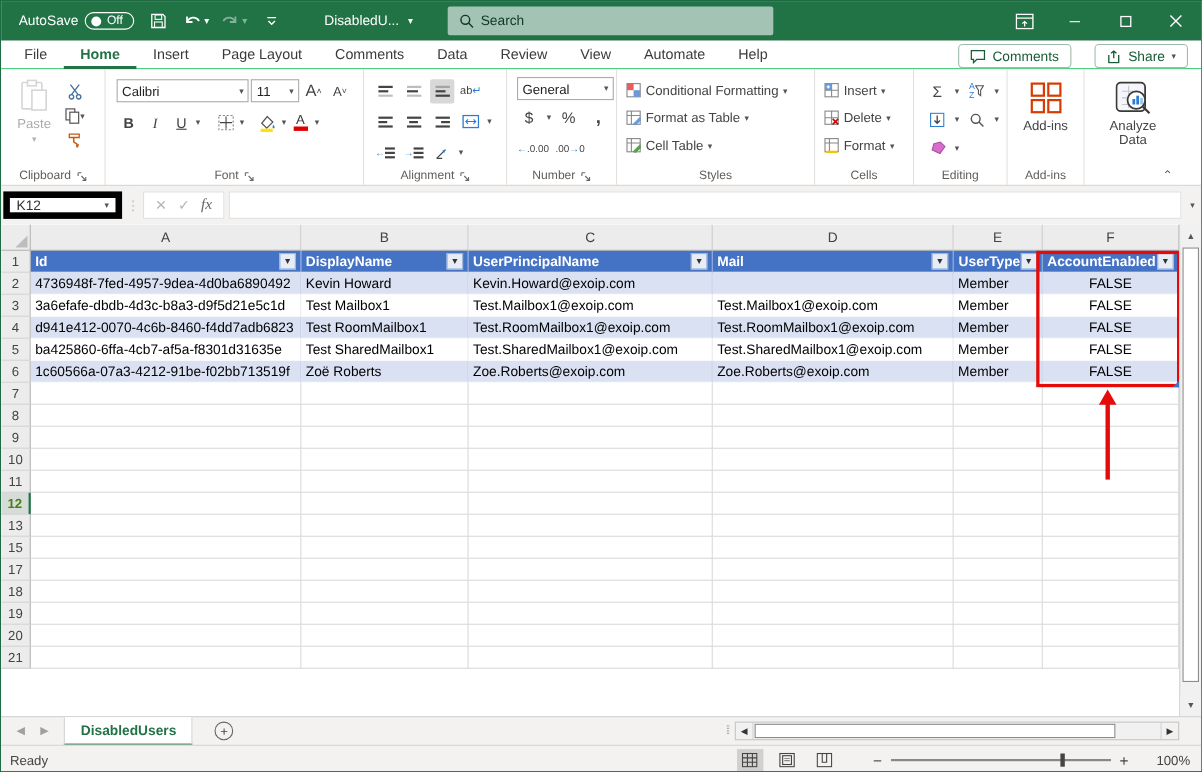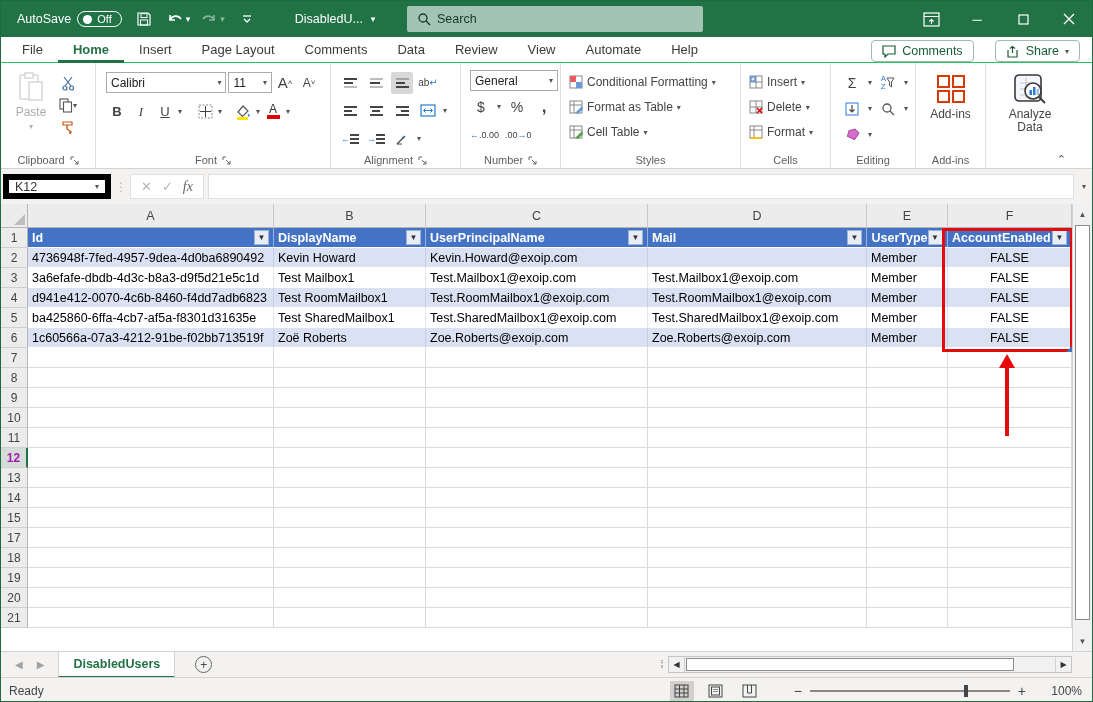--- a/index.html
+++ b/index.html
@@ -75,21 +75,21 @@
   .colheads { display:flex; height:24px; }
   .corner { width:27px; height:24px; background:#ececec; border-right:1px solid #b5b5b5;
             border-bottom:1px solid #b5b5b5; position:relative; }
   .corner::after { content:""; position:absolute; right:2px; bottom:2px; border-left:11px solid transparent;
                    border-bottom:11px solid #bdbdbd; }
   .colhead { height:24px; background:#ececec; border-right:1px solid #c8c8c8; border-bottom:1px solid #b5b5b5;
              display:flex; align-items:center; justify-content:center; font-size:12.5px; color:#444; }
   .grow { display:flex; height:20px; }
   .rowhead { width:27px; background:#ececec; border-right:1px solid #b5b5b5; border-bottom:1px solid #d0d0d0;
              display:flex; align-items:center; justify-content:center; font-size:12px; color:#444; }
-  .rowhead.active { background:#d6dcd8; color:#a21caf; border-right:2px solid #217346; font-weight:bold; }
+  .rowhead.active { background:#d6dcd8; color:#4d7c0f; border-right:2px solid #217346; font-weight:bold; }
   .cell { height:20px; display:flex; align-items:center; padding:0 4px; font-size:12.5px; color:#000;
           white-space:nowrap; overflow:hidden; }
   .cell.empty { border-right:1px solid #dadada; border-bottom:1px solid #dadada; }
   .cell.thead { background:#4472c4; color:#fff; font-weight:bold; justify-content:space-between;
                 border-right:1px solid rgba(255,255,255,.45); border-bottom:1px solid #fff; }
   .filter { width:15px; height:15px; background:#e7ecf5; border:1px solid #9db3d8; color:#333;
             font-size:8px; display:flex; align-items:center; justify-content:center; flex:none; }
   .cell.data { background:#fff; border-right:1px solid rgba(150,165,195,.28); border-bottom:1px solid #fff; }
   .cell.data.band { background:#d9e1f2; }
   .cell.center { justify-content:center; }
@@ -801,29 +801,20 @@
       <div class="grow">
         <div class="rowhead">13</div>
         <div class="cell empty" style="width: 246px;"></div>
         <div class="cell empty" style="width: 152px;"></div>
         <div class="cell empty" style="width: 222px;"></div>
         <div class="cell empty" style="width: 219px;"></div>
         <div class="cell empty" style="width: 81px;"></div>
         <div class="cell empty" style="width: 124px;"></div>
       </div>
       <div class="grow">
-        <div class="rowhead">14</div>
-        <div class="cell empty" style="width: 246px;"></div>
-        <div class="cell empty" style="width: 152px;"></div>
-        <div class="cell empty" style="width: 222px;"></div>
-        <div class="cell empty" style="width: 219px;"></div>
-        <div class="cell empty" style="width: 81px;"></div>
-        <div class="cell empty" style="width: 124px;"></div>
-      </div>
-      <div class="grow">
         <div class="rowhead">15</div>
         <div class="cell empty" style="width: 246px;"></div>
         <div class="cell empty" style="width: 152px;"></div>
         <div class="cell empty" style="width: 222px;"></div>
         <div class="cell empty" style="width: 219px;"></div>
         <div class="cell empty" style="width: 81px;"></div>
         <div class="cell empty" style="width: 124px;"></div>
       </div>
       <div class="grow">
         <div class="rowhead">17</div>

